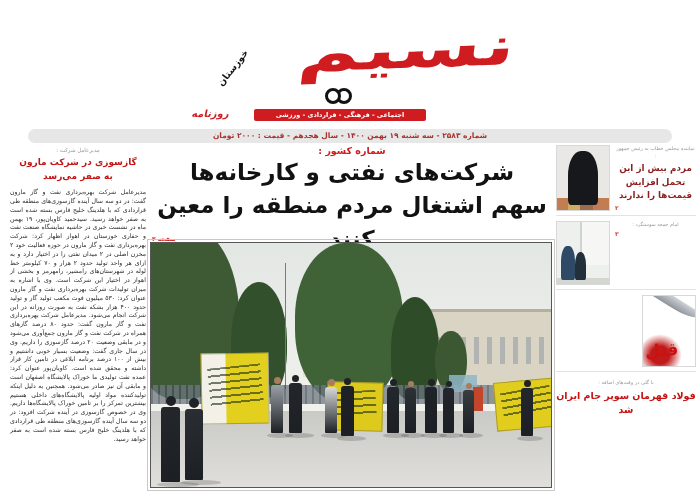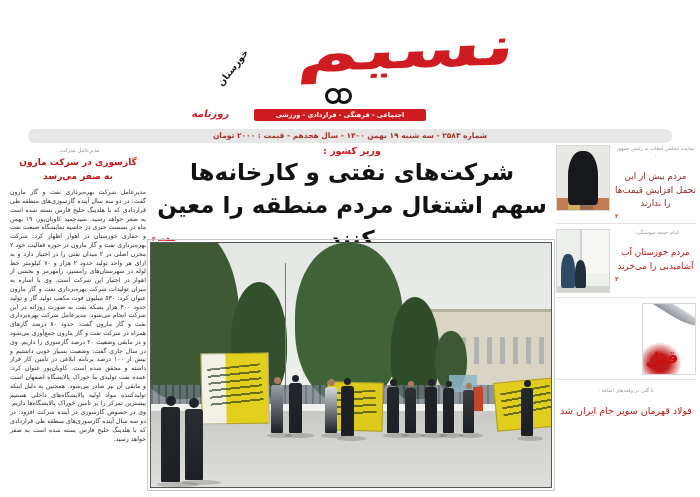--- a/index.html
+++ b/index.html
@@ -86,21 +86,21 @@
   .person i { display:block; border-radius:50%; margin:0 auto 1px; }
   .person b { display:block; border-radius:3px 3px 1px 1px; }
   .shadow { z-index:2; background:rgba(50,50,50,.22); border-radius:50%; height:5px; }
 
   
   .sidebar { position:absolute; left:556px; top:140px; width:140px; }
   .s-item { display:flex; gap:5px; padding:5px 0 4px; position:relative; }
   .s-item + .s-item { border-top:1px solid #e3e3e3; }
   .s-text { flex:1; text-align:center; }
   .s-kicker { font-size:5px; color:#9a9a9a; line-height:1.5; }
-  .s-title { margin-top:10px; font-size:8.8px; font-weight:normal; line-height:1.55; }
+  .s-title { margin-top:2px; font-size:8.8px; font-weight:bold; line-height:1.55; }
   .c-maroon { color:#8e1f1f; }
   .c-red { color:#c41414; }
   .c-dark { color:#4a352c; }
   .s-num { text-align:left; font-size:6px; color:#c43; font-weight:bold; margin-top:1px; }
   .s-photo { flex:none; width:54px; border:1px solid #d8d8d8; position:relative; overflow:hidden; }
   .s-photo div { position:absolute; }
   .ph-chador { height:66px; background:#e9e8e5; }
   .ph-chador .fig { left:22%; top:8%; width:56%; height:84%; background:#17181c; border-radius:45% 45% 10% 10%; }
   .ph-chador .goods { left:0; bottom:0; width:100%; height:18%; background:linear-gradient(90deg,#b9622e 0 22%,#c4a03a 22% 45%,#8a4a2a 45% 70%,#b9622e 70%); opacity:.8; }
   .ph-water { height:64px; background:#eef0ee; }
@@ -143,21 +143,21 @@
   <div class="col-left">
     <div class="kicker-xs">مدیرعامل شرکت :</div>
     <div class="cl-title">
       <span>گازسوزی در شرکت مارون</span><br>
       <span>به صفر می‌رسد</span>
     </div>
     <p class="cl-body">مدیرعامل شرکت بهره‌برداری نفت و گاز مارون گفت: در دو سه سال آینده گازسوزی‌های منطقه طی قراردادی که با هلدینگ خلیج فارس بسته شده است به صفر خواهد رسید. سیدحمید کاویان‌پور، ۱۹ بهمن ماه در نشست خبری در حاشیه نمایشگاه صنعت نفت و حفاری خوزستان در اهواز اظهار کرد: شرکت بهره‌برداری نفت و گاز مارون در حوزه فعالیت خود ۲ مخزن اصلی در ۲ میدان نفتی را در اختیار دارد و به ازای هر واحد تولید حدود ۲ هزار و ۷۰ کیلومتر خط لوله در شهرستان‌های رامشیر، رامهرمز و بخشی از اهواز در اختیار این شرکت است. وی با اشاره به میزان تولیدات شرکت بهره‌برداری نفت و گاز مارون عنوان کرد: ۵۳۰ میلیون فوت مکعب تولید گاز و تولید حدود ۴۰۰ هزار بشکه نفت به صورت روزانه در این شرکت انجام می‌شود. مدیرعامل شرکت بهره‌برداری نفت و گاز مارون گفت: حدود ۸۰ درصد گازهای همراه در شرکت نفت و گاز مارون جمع‌آوری می‌شود و در مابقی وضعیت ۲۰ درصد گازسوزی را داریم. وی در سال جاری گفت: وضعیت بسیار خوبی داشتیم و بیش از ۱۰۰ درصد برنامه ابلاغی در تامین کار قرار داشته و محقق شده است. کاویان‌پور عنوان کرد: عمده نفت تولیدی ما خوراک پالایشگاه اصفهان است و مابقی آن نیز صادر می‌شود. همچنین به دلیل اینکه تولیدکننده مواد اولیه پالایشگاه‌های داخلی هستیم بیشترین تمرکز را بر تامین خوراک پالایشگاه‌ها داریم. وی در خصوص گازسوزی در آینده شرکت افزود: در دو سه سال آینده گازسوزی‌های منطقه طی قراردادی که با هلدینگ خلیج فارس بسته شده است به صفر خواهد رسید.</p>
   </div>
 
   <div class="lead">
-    <div class="lead-kicker">وزیر کشور :</div>
+    <div class="lead-kicker">شماره کشور :</div>
     <div class="lead-h">
       <span>شرکت‌های نفتی و کارخانه‌ها</span><br>
       <span>سهم اشتغال مردم منطقه را معین کنند</span>
     </div>
     <div class="lead-pageref">صفحه ۳</div>
   </div>
 
   <div class="main-photo">
     <div class="sky"></div>
     <div class="building">
@@ -255,21 +255,20 @@
       </div>
       <div class="s-photo ph-chador">
         <div class="goods"></div>
         <div class="fig"></div>
       </div>
     </div>
 
     <div class="s-item">
       <div class="s-text">
         <div class="s-kicker">امام جمعه سوسنگرد :</div>
-        <div class="s-title c-red">مردم خوزستان آب آشامیدنی را می‌خرند</div>
         <div class="s-num">۳</div>
       </div>
       <div class="s-photo ph-water">
         <div class="wall"></div>
         <div class="floor"></div>
         <div class="f1"></div>
         <div class="f2"></div>
       </div>
     </div>
 

